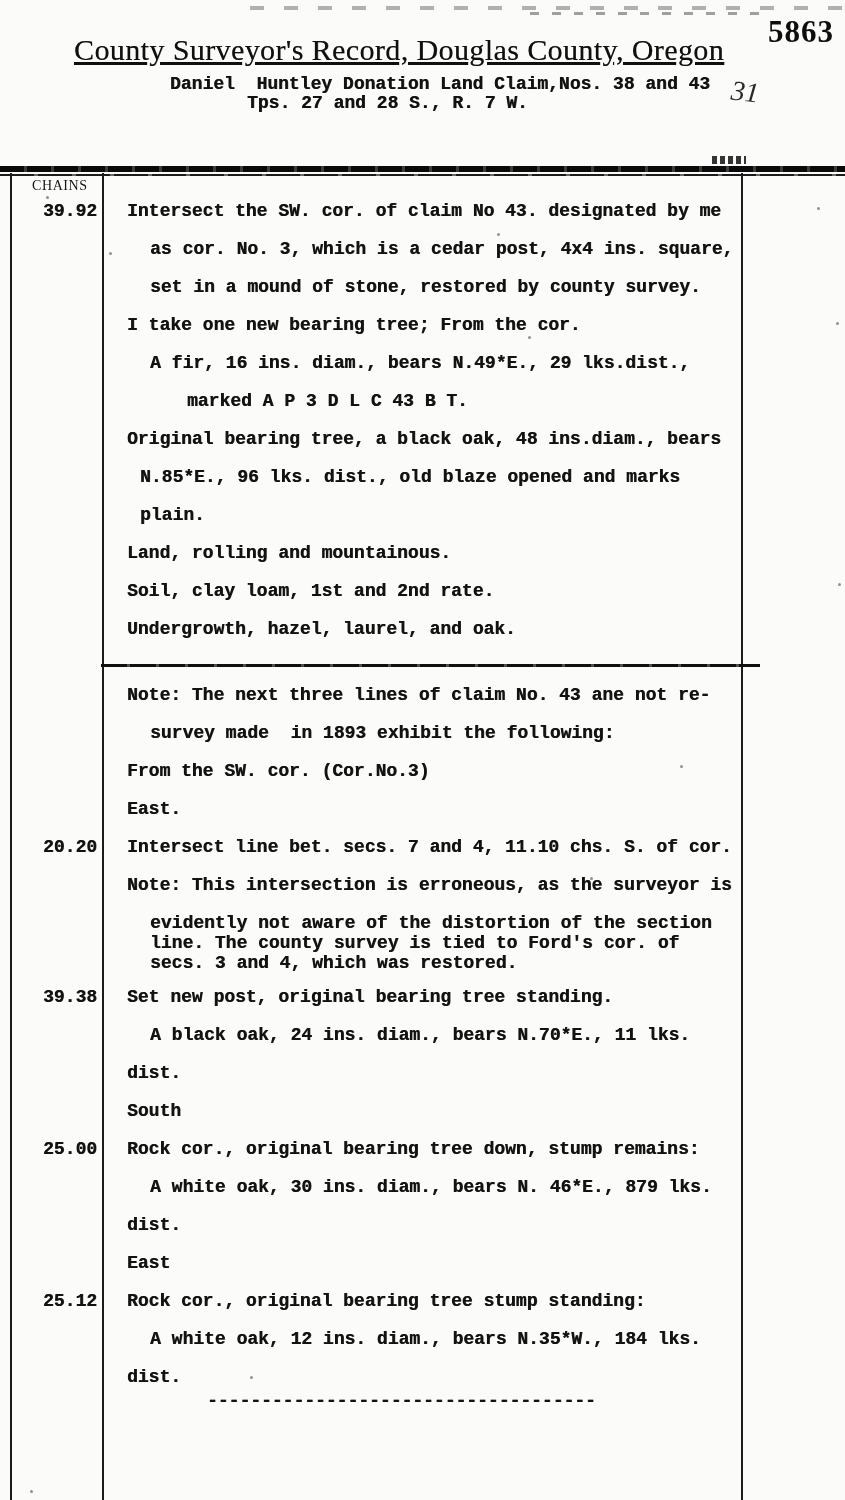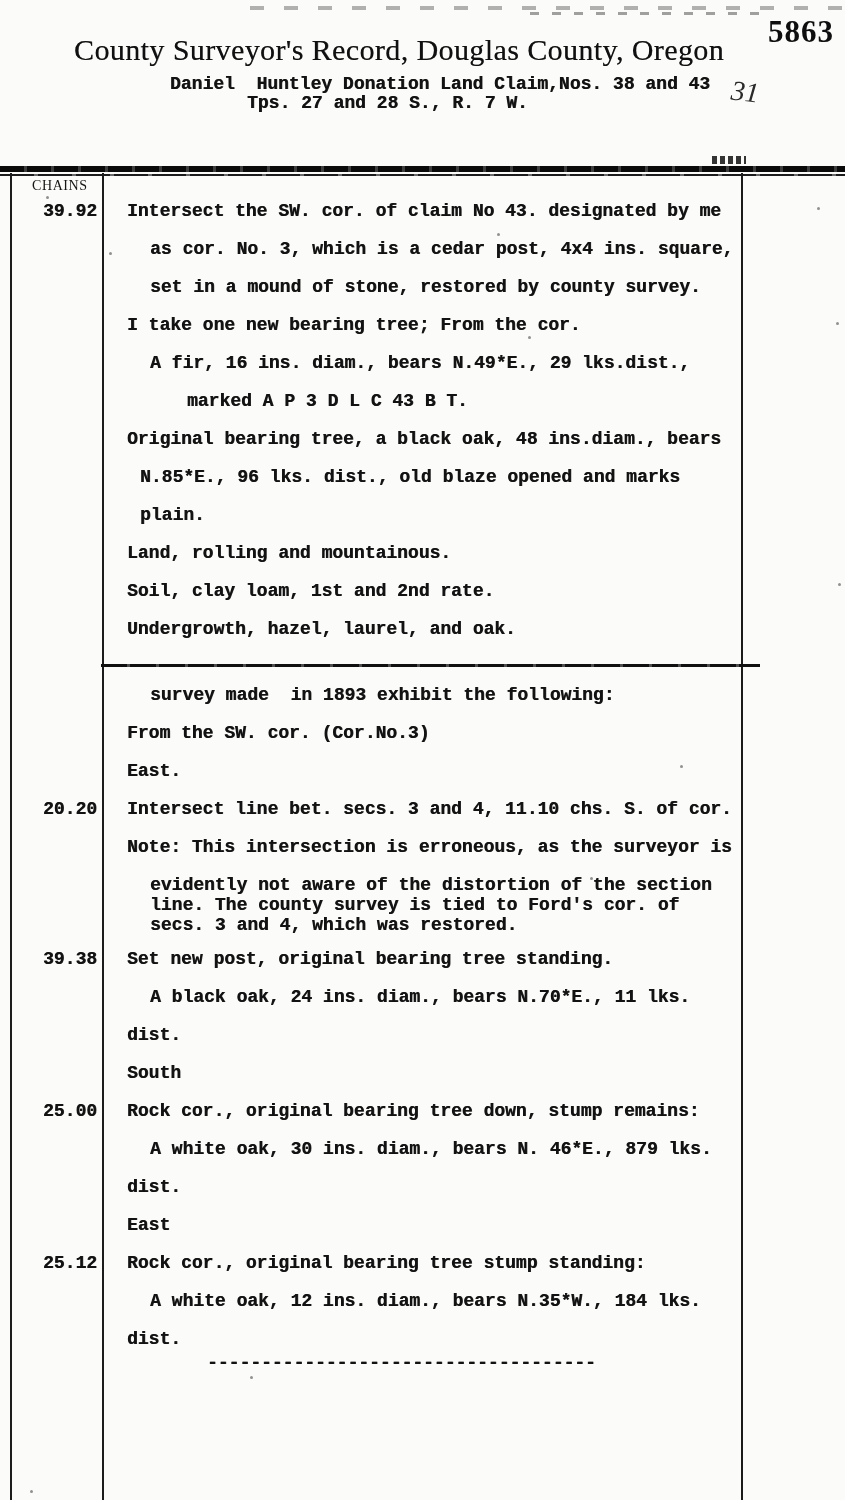--- a/index.html
+++ b/index.html
@@ -7,21 +7,21 @@
     width:845px;height:1500px;position:relative;overflow:hidden;
     background:#fbfbf9;color:#121212;
     font-family:"Liberation Mono","DejaVu Sans Mono",monospace;
   }
   .serif{font-family:"Liberation Serif","DejaVu Serif",serif;}
   .abs{position:absolute;}
 
   
   .printed-pageno{top:14px;left:768px;font-size:31px;font-weight:700;letter-spacing:1px;color:#0e0e0e;}
   .doc-title{top:33px;left:74px;font-size:30px;letter-spacing:.4px;white-space:pre;color:#101010;
-             text-shadow:.3px 0 0 rgba(0,0,0,.55);}
+             text-shadow:.3px 0 0 rgba(0,0,0,.55);text-decoration:underline;}
   .sub1{top:73px;left:170px;}
   .sub2{top:92px;left:247px;}
   .typed{font-weight:700;font-size:18px;white-space:pre;
          text-shadow:.5px 0 0 rgba(10,10,10,.8);line-height:23px;}
   .handwritten{top:76px;left:731px;font-size:28px;font-style:italic;color:#2a2a2a;
                transform:rotate(6deg);font-family:"Liberation Serif","DejaVu Serif",serif;}
 
   
   .top-noise{top:6px;left:250px;width:595px;height:4px;opacity:.45;
      background:repeating-linear-gradient(90deg,#555 0 14px,transparent 14px 34px);}
@@ -130,33 +130,37 @@
       </div>
       <div class="row normal">
         <div class="chains-cell typed"></div>
         <div class="text-cell typed">Undergrowth, hazel, laurel, and oak.</div>
       </div>
       <div class="row divider">
         <div class="hline"></div>
       </div>
       <div class="row normal">
         <div class="chains-cell typed"></div>
+        <div class="text-cell typed">Note: The next three lines of claim No. 43 ane not re-</div>
+      </div>
+      <div class="row normal">
+        <div class="chains-cell typed"></div>
         <div class="text-cell typed ind2">survey made  in 1893 exhibit the following:</div>
       </div>
       <div class="row normal">
         <div class="chains-cell typed"></div>
         <div class="text-cell typed">From the SW. cor. (Cor.No.3)</div>
       </div>
       <div class="row normal">
         <div class="chains-cell typed"></div>
         <div class="text-cell typed">East.</div>
       </div>
       <div class="row normal">
         <div class="chains-cell typed">20.20</div>
-        <div class="text-cell typed">Intersect line bet. secs. 3 and 4, 11.10 chs. S. of cor.</div>
+        <div class="text-cell typed">Intersect line bet. secs. 7 and 4, 11.10 chs. S. of cor.</div>
       </div>
       <div class="row normal">
         <div class="chains-cell typed"></div>
         <div class="text-cell typed">Note: This intersection is erroneous, as the surveyor is</div>
       </div>
       <div class="row tight">
         <div class="chains-cell typed"></div>
         <div class="text-cell typed ind2">evidently not aware of the distortion of the section</div>
       </div>
       <div class="row tight">

